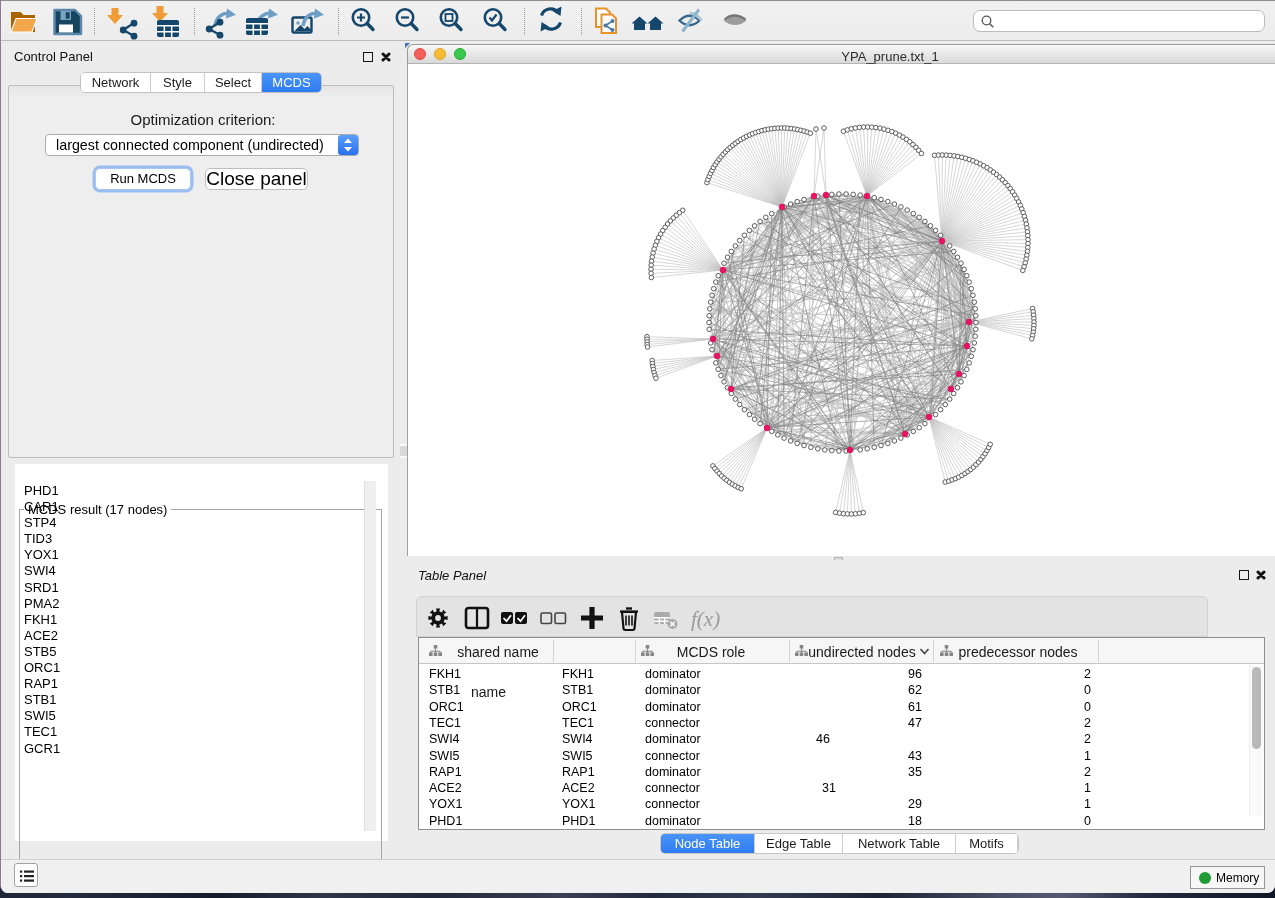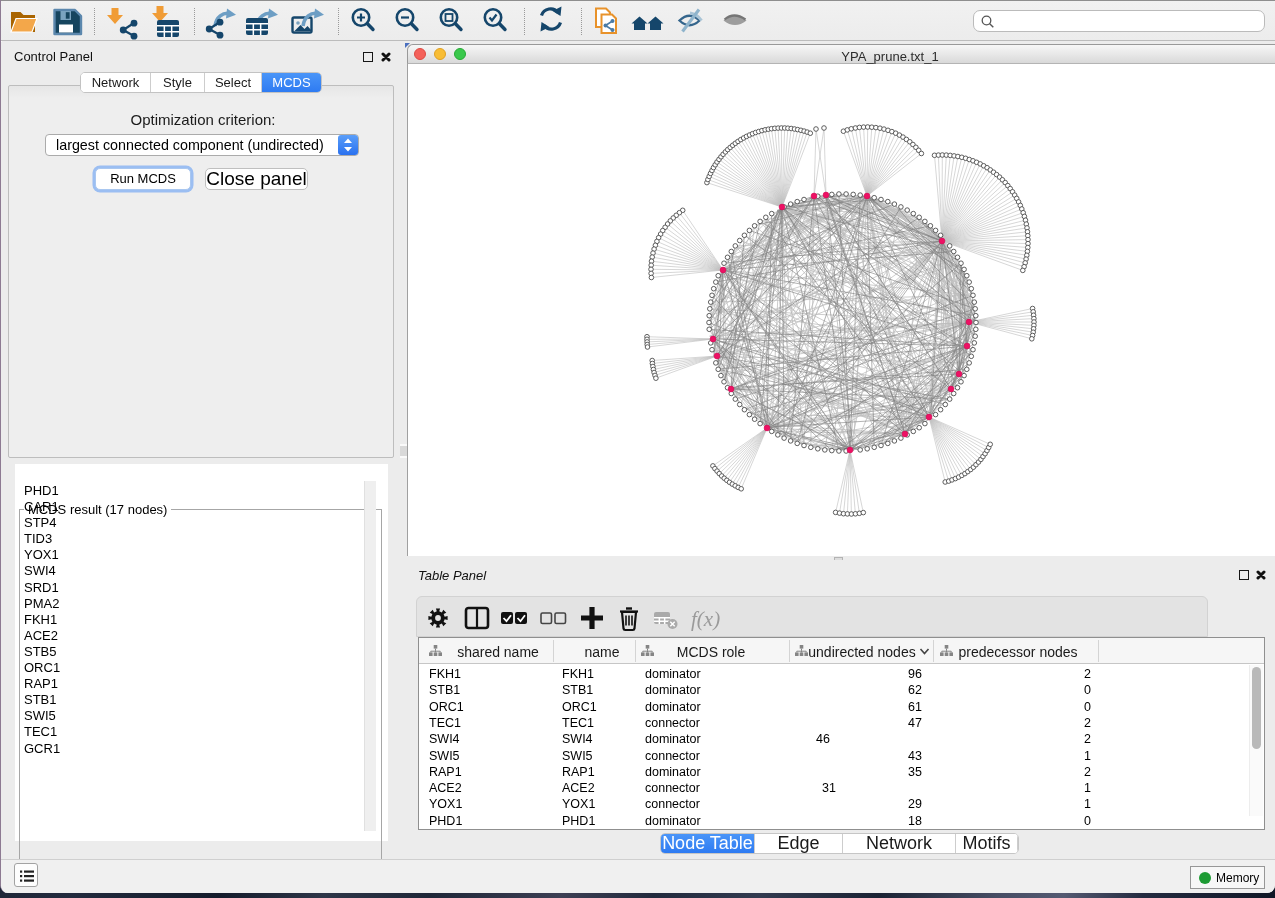--- a/index.html
+++ b/index.html
@@ -56,21 +56,21 @@
 #tp-toolbar { position:absolute; left:10px; top:36px; width:792px; height:41px; background:#e3e3e3;
   border:1px solid #d2d2d2; border-radius:6px 6px 0 0; }
 #tbl { position:absolute; left:12px; top:77px; width:847px; height:193px; background:#fff; border:1px solid #8f8f8f; }
 #thead { position:absolute; left:0; top:0; width:100%; height:26px; background:#f6f6f6; border-bottom:1px solid #c6c6c6; font-size:14px; color:#1a1a1a; }
 .hsep { position:absolute; top:2px; height:22px; width:0; border-left:1px solid #d4d4d4; }
 .hlab { position:absolute; top:6px; }
 .rowtxt { position:absolute; font-size:12.5px; color:#000; }
 #vscroll { position:absolute; right:1px; top:27px; width:14px; height:151px; background:#fafafa; border-left:1px solid #ededed; }
 #vthumb { position:absolute; left:2px; top:2px; width:9px; height:82px; background:#b9b9b9; border-radius:5px; }
 #bottom-tabs { position:absolute; left:254px; top:273px; height:21px; display:flex; border:1px solid #c6c6c6; border-radius:5px; background:#fff; overflow:hidden; }
-.btab { font-size:18px; color:#1a1a1a; line-height:19px; text-align:center; border-right:1px solid #cdcdcd; background:#fff; }
+.btab { font-size:13px; color:#1a1a1a; line-height:19px; text-align:center; border-right:1px solid #cdcdcd; background:#fff; }
 .btab.sel { background:linear-gradient(#4a95f8,#2e7bf2); color:#fff; }
 
 #status { position:absolute; left:0; top:859px; width:100%; height:34px; background:#f0f0f0; border-top:1px solid #cfcfcf; }
 #list-btn { position:absolute; left:13px; top:3px; width:24px; height:24px; background:#fdfdfd; border:1px solid #a2a2a2; border-radius:3px; }
 #mem-btn { position:absolute; right:10px; top:6px; width:75px; height:23px; background:#f7f7f7; border:1px solid #979797; font-size:12px; color:#000; }
 #mem-btn .dot { position:absolute; left:8px; top:5px; width:12px; height:12px; border-radius:50%; background:#1d9b34; }
 #mem-btn .lbl { position:absolute; left:25px; top:4px; }
 </style>
 </head>
 <body>
@@ -1323,21 +1323,21 @@
             <g fill="#858585">
               <rect x="4.7" y="0" width="3.6" height="3.6"></rect>
               <rect x="0" y="7.4" width="3.6" height="3.6"></rect>
               <rect x="4.7" y="7.4" width="3.6" height="3.6"></rect>
               <rect x="9.4" y="7.4" width="3.6" height="3.6"></rect>
               <path d="M6.5,3.6 v2.2 M1.8,7.4 v-1.2 h9.4 v1.2 M6.5,5.8 v1.6" stroke="#858585" stroke-width="1" fill="none"></path>
             </g>
           </svg>
           <div class="hlab" style="left:-21px;width:200px;text-align:center;">shared name</div>
           <div class="hsep" style="left:134px"></div>
-          <div class="hlab" style="left:83px;width:200px;text-align:center;">name</div>
+          <div class="hlab" style="left:52px;width:200px;text-align:left;margin-top:40px;">name</div>
           <div class="hsep" style="left:216px"></div>
           <svg class="hlab" style="left:222px;top:7px" width="13" height="12" viewBox="0 0 13 12">
             <g fill="#858585">
               <rect x="4.7" y="0" width="3.6" height="3.6"></rect>
               <rect x="0" y="7.4" width="3.6" height="3.6"></rect>
               <rect x="4.7" y="7.4" width="3.6" height="3.6"></rect>
               <rect x="9.4" y="7.4" width="3.6" height="3.6"></rect>
               <path d="M6.5,3.6 v2.2 M1.8,7.4 v-1.2 h9.4 v1.2 M6.5,5.8 v1.6" stroke="#858585" stroke-width="1" fill="none"></path>
             </g>
           </svg>

